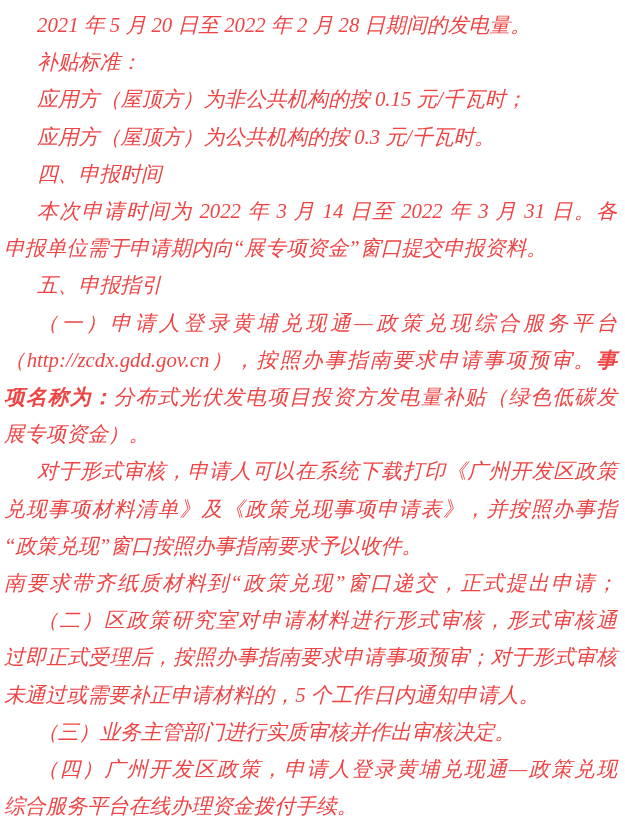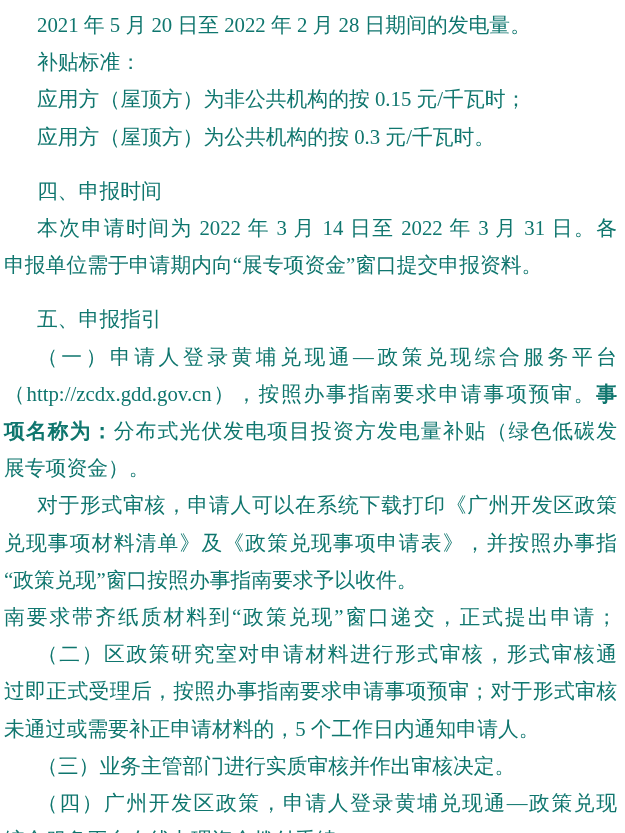--- a/index.html
+++ b/index.html
@@ -18,30 +18,29 @@
     font-size: 20.8px;
     line-height: 37.2px;
     overflow: hidden;
   }
   .line { text-align: left; }
   .line.indent { text-indent: 33px; }
   .line.fill { text-align: justify; text-align-last: justify; }
   .line.heading {
     font-weight: 700;
     font-family: "Liberation Sans", "DejaVu Sans", sans-serif;
-    margin-top: 17px;
   }
   .seg-normal { font-weight: 400; }
   .seg-black  { font-weight: 700; }
   .seg-kaiti  { font-weight: 400; }
 </style>
 </head>
 <body>
 
-<div class="page" style="background: rgb(255, 255, 255); color: #0f766e;">
+<div class="page" style="background: rgb(255, 255, 255); color: #ef4444; font-style: italic;">
     <div class="line indent"><span class="seg-normal">2021 年 5 月 20 日至 2022 年 2 月 28 日期间的发电量。</span></div>
     <div class="line indent"><span class="seg-normal">补贴标准：</span></div>
     <div class="line indent"><span class="seg-normal">应用方（屋顶方）为非公共机构的按 0.15 元/千瓦时；</span></div>
     <div class="line indent"><span class="seg-normal">应用方（屋顶方）为公共机构的按 0.3 元/千瓦时。</span></div>
     <div class="line indent heading"><span class="seg-normal">四、申报时间</span></div>
     <div class="line indent fill"><span class="seg-normal">本次申请时间为 2022 年 3 月 14 日至 2022 年 3 月 31 日。各</span></div>
     <div class="line"><span class="seg-normal">申报单位需于申请期内向“展专项资金”窗口提交申报资料。</span></div>
     <div class="line indent heading"><span class="seg-normal">五、申报指引</span></div>
     <div class="line indent fill"><span class="seg-normal">（一）申请人登录黄埔兑现通—政策兑现综合服务平台</span></div>
     <div class="line fill"><span class="seg-normal">（http://zcdx.gdd.gov.cn），按照办事指南要求申请事项预审。</span><span class="seg-black">事</span></div>

